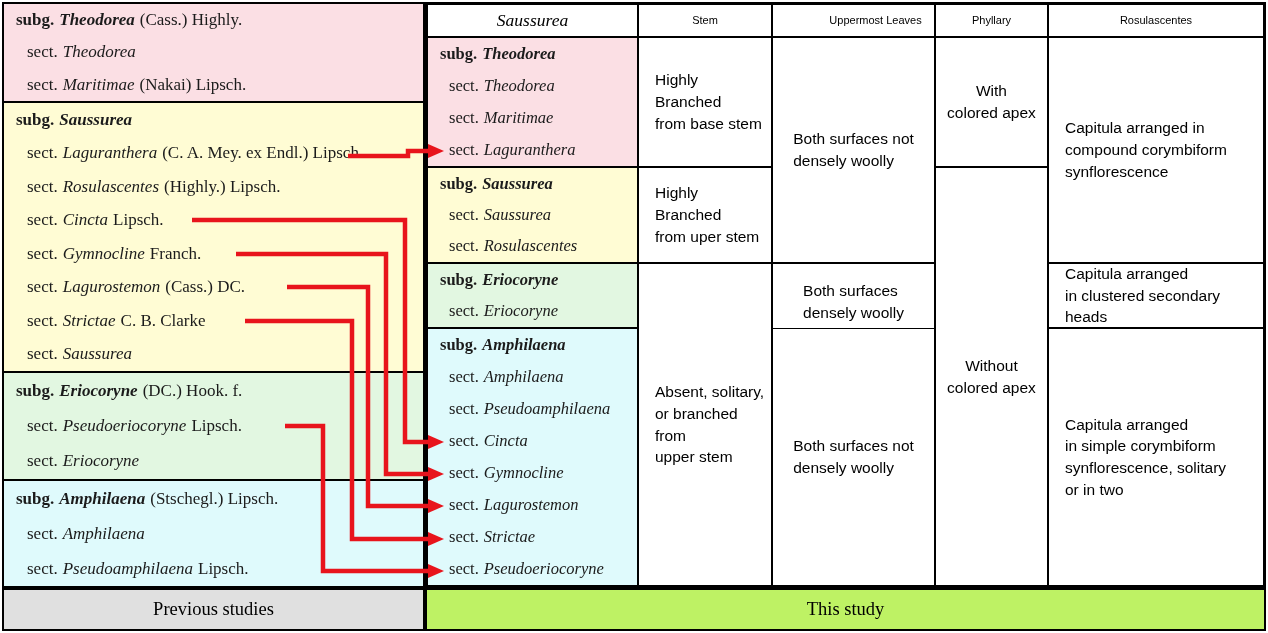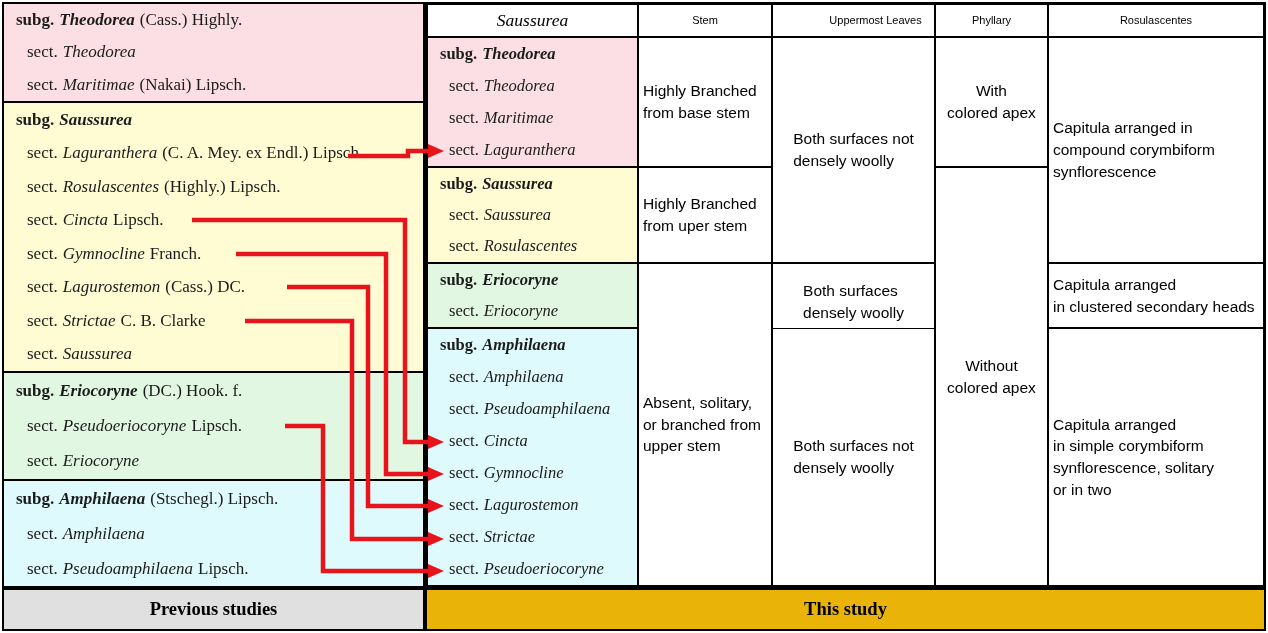--- a/index.html
+++ b/index.html
@@ -19,32 +19,32 @@
   .trow.subg .auth{font-weight:normal;}
 
   
   .table-frame{position:absolute;box-sizing:border-box;border:2px solid #000;}
   .cell{position:absolute;box-sizing:border-box;border:1px solid #000;background:#fff;
         display:flex;align-items:center;justify-content:center;
         font-family:"Liberation Sans",sans-serif;font-size:15.5px;color:#000;}
   .cell .txt{white-space:pre-line;text-align:left;line-height:1.4;}
   .cell.ctr .txt{text-align:center;}
   .cell.leftpad{justify-content:flex-start;}
-  .cell.leftpad .txt{padding-left:4px;padding-right:4px;}
+  .cell.leftpad .txt{padding-left:16px;padding-right:4px;}
   .cell.hdr{font-size:11px;}
   .cell.hdr-genus{font-family:"Liberation Serif",serif;font-style:italic;font-size:17.5px;}
   .grp-cell{position:absolute;box-sizing:border-box;border:1px solid #000;display:flex;flex-direction:column;}
   .grp-cell .trow{font-size:16.5px;}
   .grp-cell .trow.subg{padding-left:12px;}
   .grp-cell .trow.sect{padding-left:21px;}
 
   
   .bar{position:absolute;box-sizing:border-box;border:2px solid #000;
        display:flex;align-items:center;justify-content:center;
-       font-weight:bold;font-size:18.5px;font-family:"Liberation Serif",serif;color:#000;}
+       font-weight:normal;font-size:18.5px;font-family:"Liberation Serif",serif;color:#000;}
 
   
   #arrows{position:absolute;left:0;top:0;pointer-events:none;}
   #arrows polyline{fill:none;stroke-width:4.5px;}
 </style>
 </head>
 <body>
 
 <div id="canvas">
 
@@ -292,21 +292,21 @@
         <span class="txt">Capitula arranged
 in simple corymbiform
 synflorescence, solitary
 or  in two</span>
       </div>
   </div>
 
   <div class="bar" style="left: 2px; top: 588px; width: 423px; height: 43px; background: rgb(224, 224, 224);">
     <span>Previous studies</span>
   </div>
-  <div class="bar" style="left: 425px; top: 588px; width: 841px; height: 43px; background: #eab308;">
+  <div class="bar" style="left: 425px; top: 588px; width: 841px; height: 43px; background: #bef264;">
     <span>This study</span>
   </div>
 
   <svg id="arrows" width="1268" height="633" viewBox="0 0 1268 633">
     <defs>
       <marker id="ah" markerUnits="userSpaceOnUse" markerWidth="16" markerHeight="14" refX="2" refY="7" orient="auto">
         <path d="M0,0 L16,7 L0,14 Z" class="ahp" fill="#e8141c"></path>
       </marker>
     </defs>
     <polyline points="348,156 408,156 408,151 430,151" marker-end="url(#ah)" stroke="#e8141c"></polyline>

